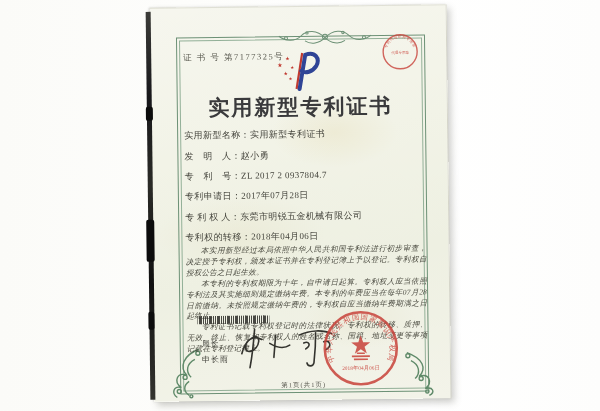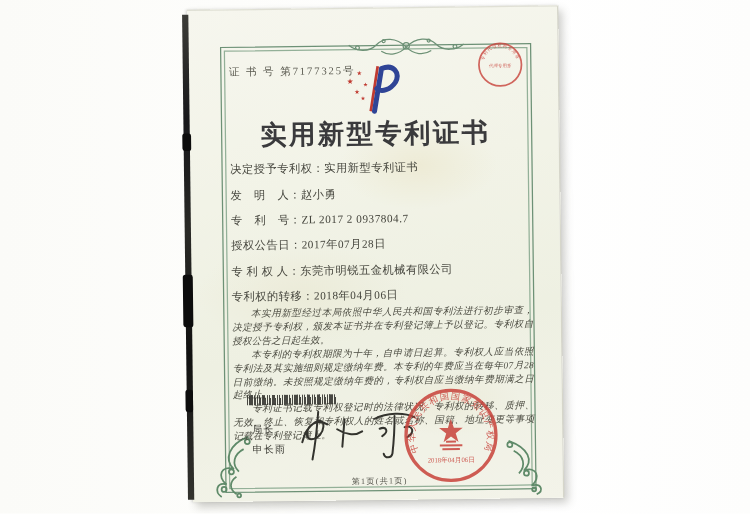--- a/index.html
+++ b/index.html
@@ -112,24 +112,24 @@
         <text x="7" y="28" font-size="5">★</text>
         <text x="14" y="22" font-size="4.5">★</text>
         <text x="12" y="33" font-size="4.5">★</text>
       </g>
       <path d="M20,42 L26,6" stroke="#c03a30" stroke-width="2.2" fill="none"></path>
       <path d="M23,42 L29,8 C39,4 44,12 40,19 C36,25 29,27 25,24" stroke="#2f4496" stroke-width="4" stroke-linecap="round" fill="none"></path>
     </svg>
 
     <div class="title">实用新型专利证书</div>
 
-    <div class="field" style="top:121px"><span>决定授予专利权：</span><span>实用新型专利证书</span></div>
+    <div class="field" style="top:121px"><span>实用新型名称：</span><span>实用新型专利证书</span></div>
     <div class="field" style="top:142px"><span>发　明　人：</span><span>赵小勇</span></div>
     <div class="field" style="top:162px"><span>专　利　号：</span><span>ZL 2017 2 0937804.7</span></div>
-    <div class="field" style="top:182px"><span>授权公告日：</span><span>2017年07月28日</span></div>
+    <div class="field" style="top:182px"><span>专利申请日：</span><span>2017年07月28日</span></div>
     <div class="field" style="top:203px"><span>专 利 权 人：</span><span>东莞市明锐五金机械有限公司</span></div>
     <div class="field" style="top:223px"><span>专利权的转移：</span><span>2018年04月06日</span></div>
 
     <div class="paras">
       <p>本实用新型经过本局依照中华人民共和国专利法进行初步审查，决定授予专利权，颁发本证书并在专利登记簿上予以登记。专利权自授权公告之日起生效。</p>
       <p>本专利的专利权期限为十年，自申请日起算。专利权人应当依照专利法及其实施细则规定缴纳年费。本专利的年费应当在每年07月28日前缴纳。未按照规定缴纳年费的，专利权自应当缴纳年费期满之日起终止。</p>
       <p>专利证书记载专利权登记时的法律状况。专利权的转移、质押、无效、终止、恢复和专利权人的姓名或名称、国籍、地址变更等事项记载在专利登记簿上。</p>
     </div>
 
     <div class="barcode"></div>

